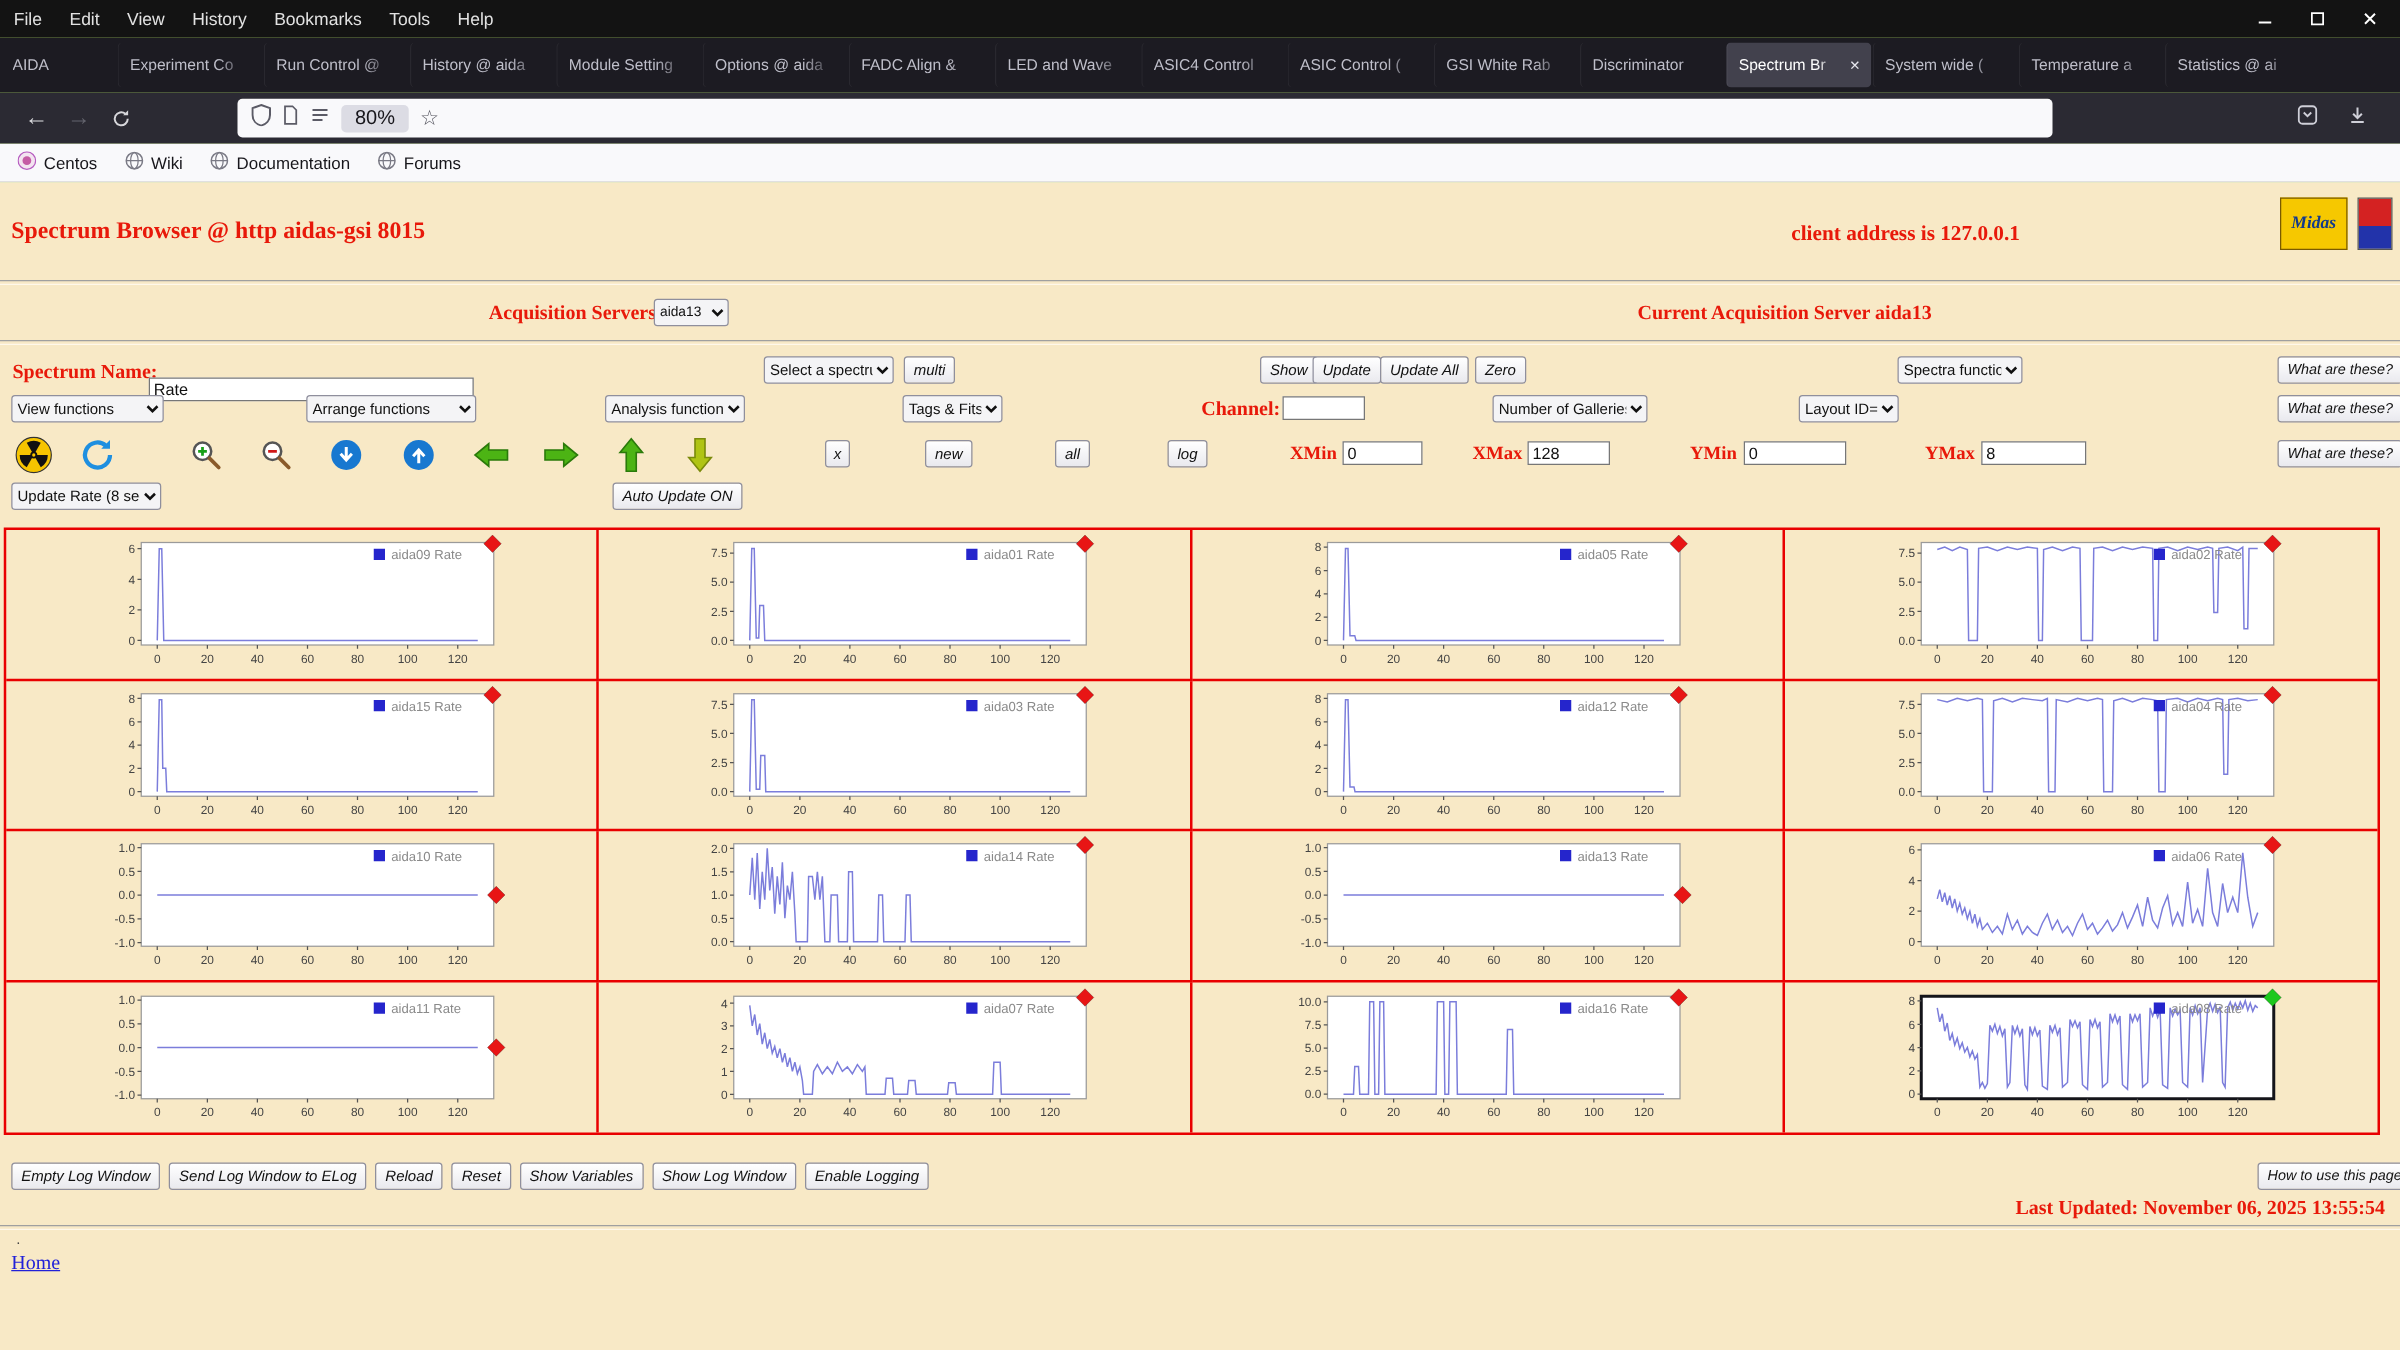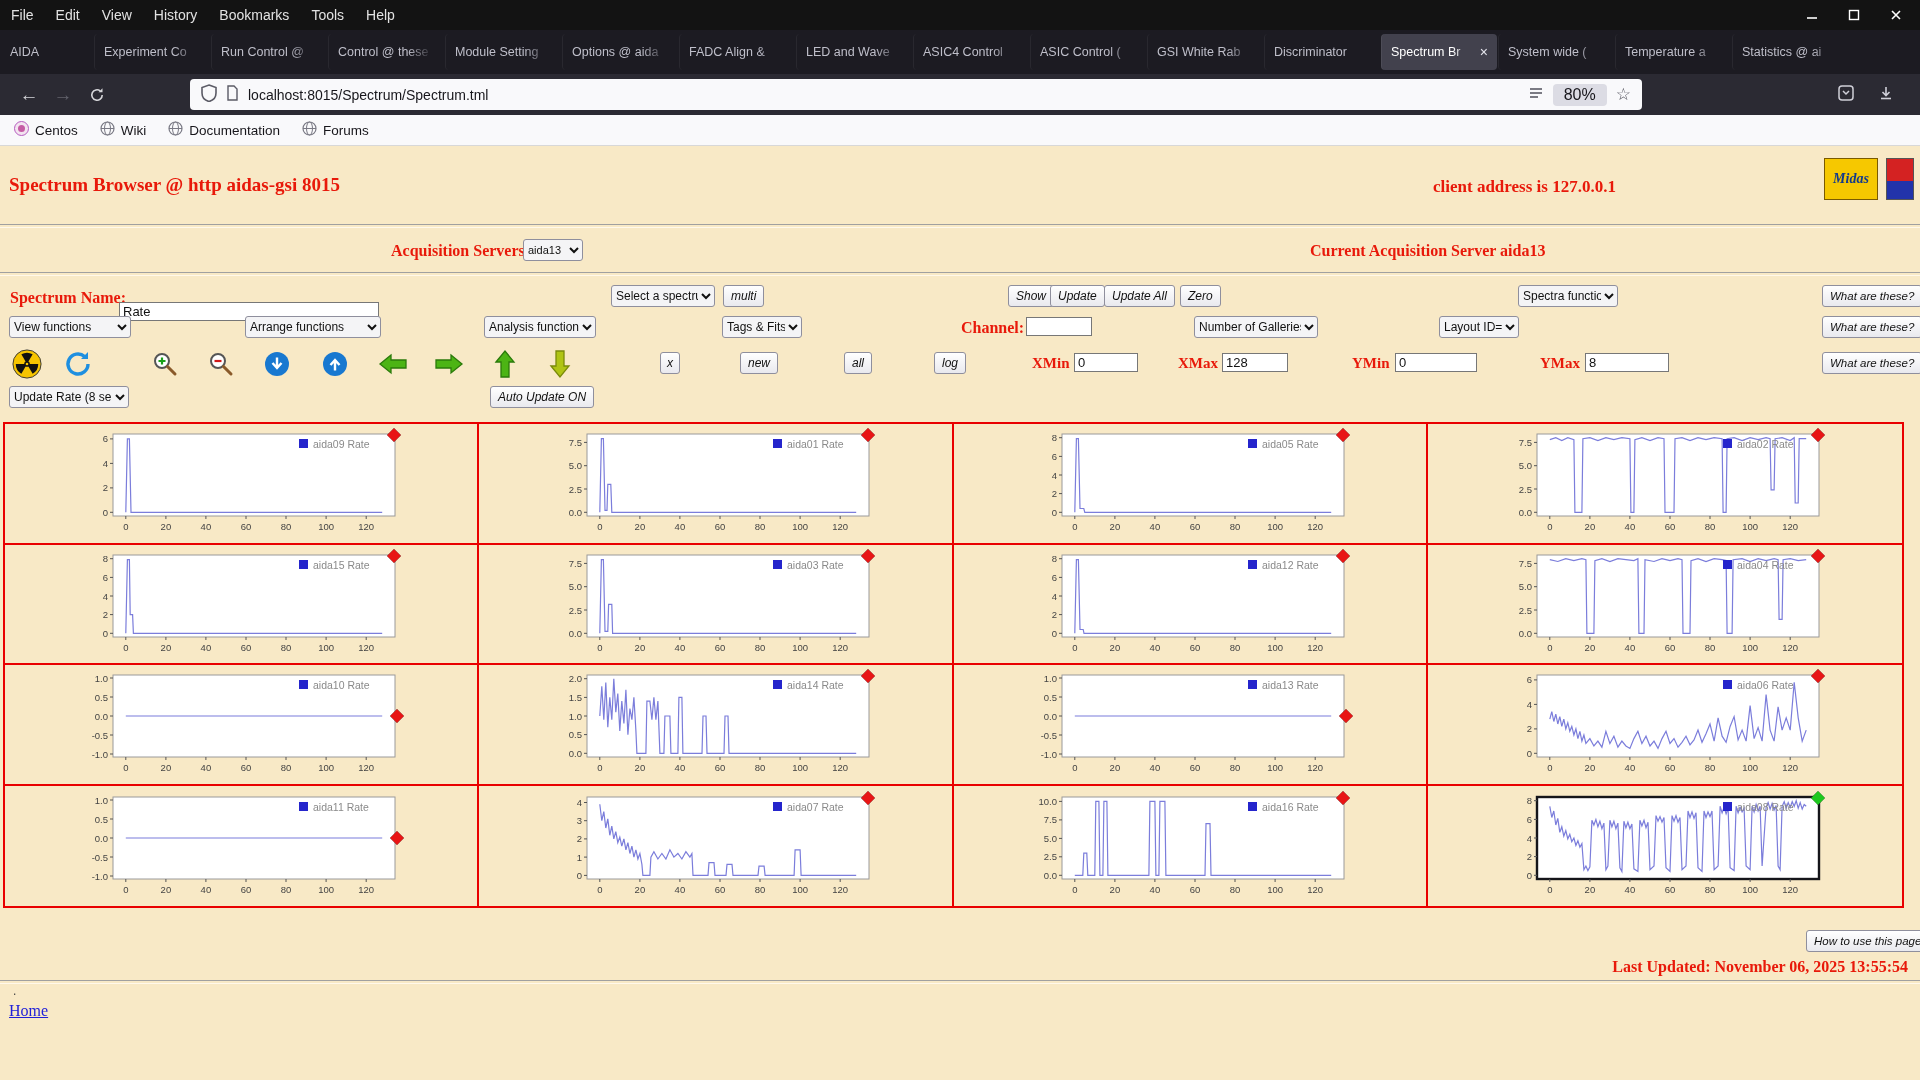--- a/index.html
+++ b/index.html
@@ -119,21 +119,21 @@
       <div class="tab first">
         <span class="tab-label">AIDA</span>
       </div>
       <div class="tab">
         <span class="tab-label">Experiment Co</span>
       </div>
       <div class="tab">
         <span class="tab-label">Run Control @</span>
       </div>
       <div class="tab">
-        <span class="tab-label">Control @ these</span>
+        <span class="tab-label">History @ aida</span>
       </div>
       <div class="tab">
         <span class="tab-label">Module Setting</span>
       </div>
       <div class="tab">
         <span class="tab-label">Options @ aida</span>
       </div>
       <div class="tab">
         <span class="tab-label">FADC Align &amp;</span>
       </div>
@@ -176,21 +176,20 @@
           <path d="M13.5 1.2 v4 h-4 z" fill="#d7d7db"></path>
         </svg>
     </span>
     <div class="urlbar">
       <span><svg width="16" height="18">
             <path d="M8 1 L15 3.5 V9 C15 13.5 11.8 16.5 8 17.5 C4.2 16.5 1 13.5 1 9 V3.5 Z" fill="none" stroke="#5b5b66" stroke-width="1.6"></path>
           </svg></span>
       <span><svg width="13" height="16">
             <path d="M2 1 h6 l3 3 v11 h-9 z" fill="none" stroke="#5b5b66" stroke-width="1.4"></path>
           </svg></span>
-      <span class="url-text">localhost:8015/Spectrum/Spectrum.tml</span>
       <span><svg width="16" height="14">
             <g stroke="#5b5b66" stroke-width="1.6">
               <line x1="2" y1="3" x2="14" y2="3"></line>
               <line x1="2" y1="7" x2="14" y2="7"></line>
               <line x1="2" y1="11" x2="10" y2="11"></line>
             </g>
           </svg></span>
       <span class="zoom-pill">80%</span>
       <span class="star">☆</span>
     </div>
@@ -871,19 +870,28 @@
             <line x1="37" y1="11.7" x2="40" y2="11.7" stroke="#555" stroke-width="1"></line>
             <text x="35" y="15.2" font-size="9.5" fill="#444" text-anchor="end" font-family="Liberation Sans,sans-serif">8</text>
             <polyline points="52.8,17.3 54.8,28.5 56.8,22.0 58.8,36.0 60.8,29.4 62.8,43.4 64.8,37.8 66.8,47.1 68.8,41.5 70.8,49.9 72.8,45.3 74.8,52.7 76.9,49.0 78.9,56.5 80.9,51.8 82.9,58.3 84.9,54.6 86.9,80.7 88.9,77.0 90.9,81.6 92.9,77.9 94.9,31.3 96.9,36.0 98.9,30.4 100.9,37.8 102.9,32.2 104.9,39.7 106.9,34.1 108.9,80.7 110.9,77.0 112.9,31.3 114.9,37.8 116.9,32.2 118.9,39.7 120.9,34.1 122.9,78.8 124.9,82.5 126.9,32.2 128.9,38.8 130.9,33.2 132.9,39.7 134.9,35.0 136.9,79.8 140.9,82.5 142.9,31.3 144.9,36.9 147.0,31.3 149.0,38.8 151.0,33.2 153.0,80.7 157.0,77.0 159.0,26.6 161.0,32.2 163.0,27.6 165.0,33.2 167.0,28.5 169.0,78.8 173.0,82.5 175.0,26.6 177.0,32.2 179.0,26.6 181.0,33.2 183.0,28.5 185.0,80.7 189.0,77.0 191.0,22.0 193.0,28.5 195.0,22.9 197.0,29.4 199.0,23.8 201.0,78.8 205.0,82.5 207.0,22.0 209.0,28.5 211.0,22.9 213.0,27.6 215.0,22.0 217.1,80.7 221.1,77.0 223.1,17.3 225.1,23.8 227.1,18.3 229.1,24.8 231.1,19.2 233.1,78.8 237.1,81.6 239.1,17.3 241.1,23.8 243.1,18.3 245.1,22.9 247.1,19.2 249.1,77.0 253.1,80.7 255.1,17.3 257.1,22.9 259.1,15.5 261.1,22.0 263.1,17.3 265.1,77.0 269.1,18.3 271.1,13.6 273.1,20.1 275.1,14.5 277.1,21.0 279.1,16.4 281.1,77.0 283.1,80.7 285.1,17.3 287.2,12.7 289.2,19.2 291.2,13.6 293.2,18.3 295.2,12.7 297.2,17.3 299.2,11.7 301.2,19.2 303.2,13.6 305.2,20.1 307.2,15.5 309.2,17.3" fill="none" stroke="#7b7ddb" stroke-width="1.2"></polyline>
             <rect x="226" y="13" width="9" height="9" fill="#2525cc"></rect>
             <text x="240" y="21.5" font-size="10.5" fill="#8a8a8a" font-family="Liberation Sans,sans-serif">aida08 Rate</text>
             <path d="M321 2 L328 9 L321 16 L314 9 Z" fill="#1ec81e" stroke="rgba(0,0,0,0.35)" stroke-width="0.6"></path>
           </svg>
         </div>
       </div>
 
+    <div class="footer-buttons">
+        <button class="btn">Empty Log Window</button>
+        <button class="btn">Send Log Window to ELog</button>
+        <button class="btn">Reload</button>
+        <button class="btn">Reset</button>
+        <button class="btn">Show Variables</button>
+        <button class="btn">Show Log Window</button>
+        <button class="btn">Enable Logging</button>
+      </div>
     <button class="btn abs" style="left:1806px;top:784px;font-size:11.5px">How to use this page</button>
     <div class="last-updated">Last Updated: November 06, 2025 13:55:54</div>
     <div class="hr" style="top:834px"></div>
     <div class="dot">.</div>
     <a class="home">Home</a>
   </div>
 </div>
 
 </body></html>

